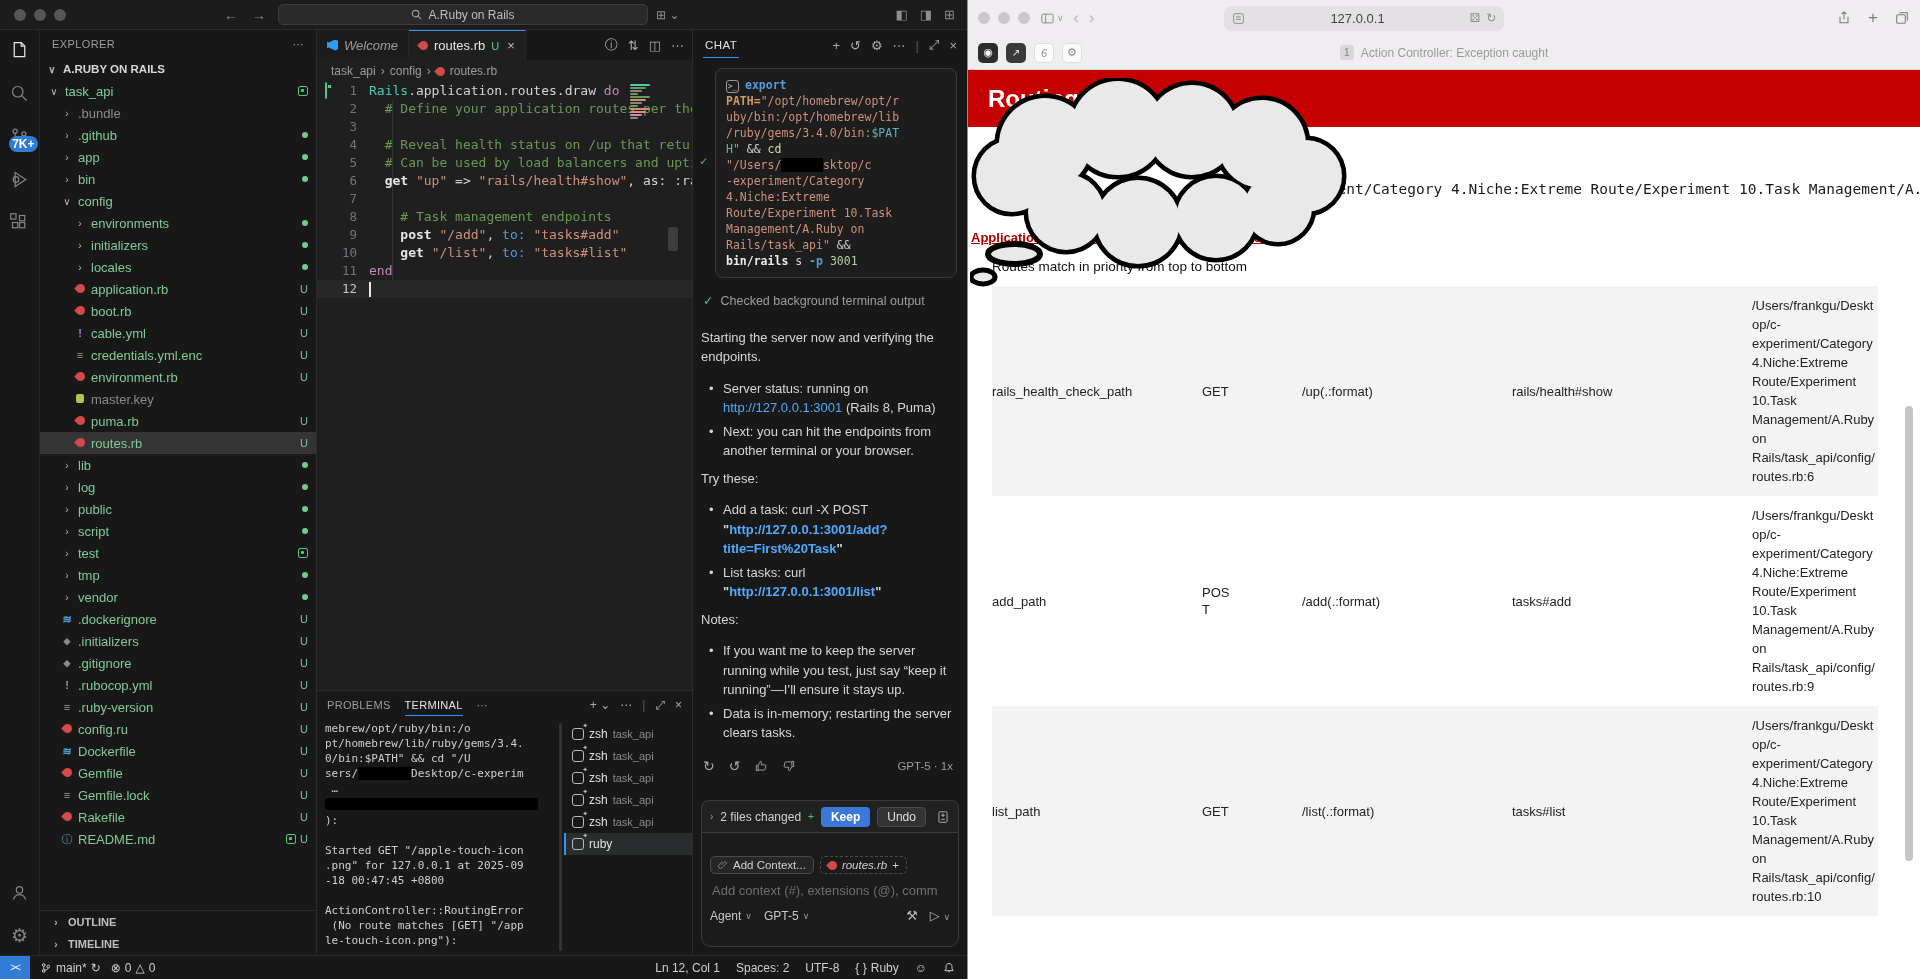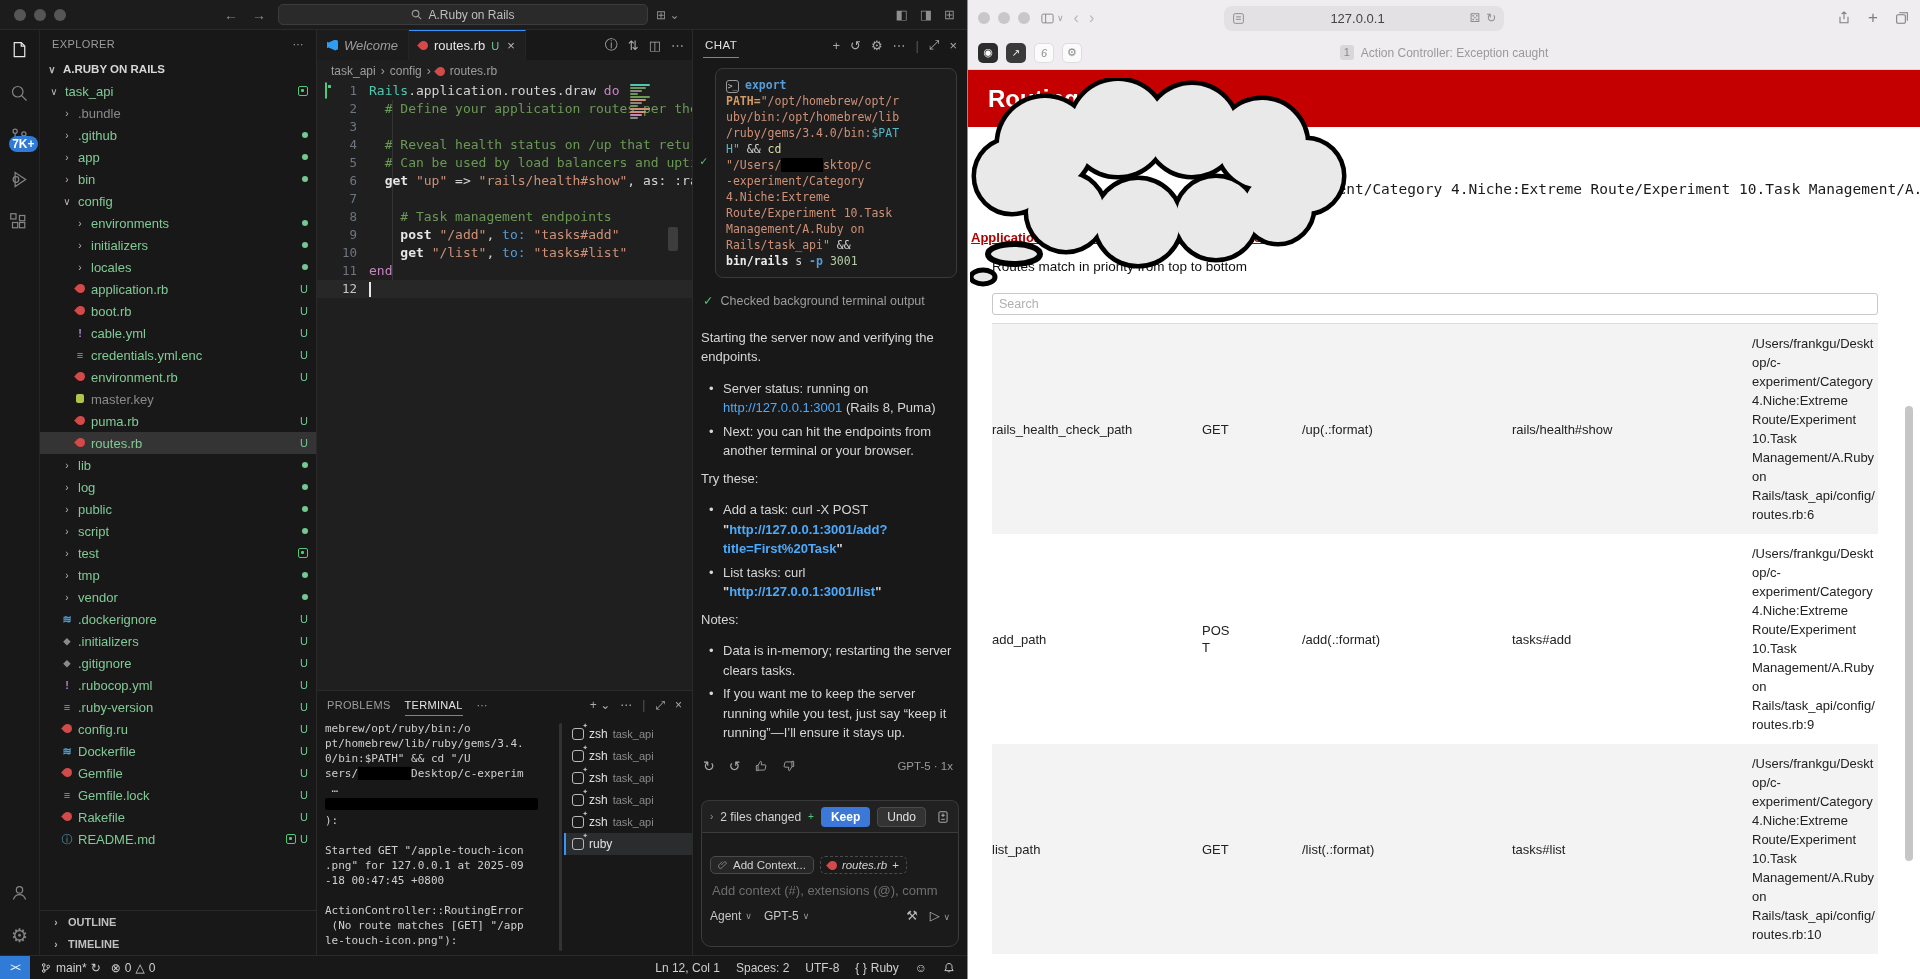--- a/index.html
+++ b/index.html
@@ -702,22 +702,22 @@
               <li><span>Server status: running on </span><span class="clink ">http://127.0.0.1:3001</span><span> (Rails 8, Puma)</span></li>
               <li><span>Next: you can hit the endpoints from another terminal or your browser.</span></li>
             </ul>
           <div class="chat-p tight">Try these:</div>
           <ul class="cul" id="bullets2">
               <li><span>Add a task: curl -X POST </span><span class="cb">"</span><span class="clink cb">http://127.0.0.1:3001/add?title=First%20Task</span><span class="cb">"</span></li>
               <li><span>List tasks: curl </span><span class="cb">"</span><span class="clink cb">http://127.0.0.1:3001/list</span><span class="cb">"</span></li>
             </ul>
           <div class="chat-p tight">Notes:</div>
           <ul class="cul" id="bullets3">
+              <li><span>If you want me to keep the server running while you test, just say “keep it running”—I’ll ensure it stays up.</span></li>
               <li><span>Data is in-memory; restarting the server clears tasks.</span></li>
-              <li><span>If you want me to keep the server running while you test, just say “keep it running”—I’ll ensure it stays up.</span></li>
             </ul>
           <div class="chat-actions">
             <span>↻</span>
             <span>↺</span>
             <svg viewBox="0 0 24 24">
                 <path d="M7 11v9H4v-9h3zm0 0l4-7c1.5 0 2 1 2 2l-.6 4H19c1 0 1.6.8 1.4 1.7l-1.4 6c-.2.8-.8 1.3-1.6 1.3H7"></path>
               </svg>
             <svg viewBox="0 0 24 24" style="transform:rotate(180deg);">
                 <path d="M7 11v9H4v-9h3zm0 0l4-7c1.5 0 2 1 2 2l-.6 4H19c1 0 1.6.8 1.4 1.7l-1.4 6c-.2.8-.8 1.3-1.6 1.3H7"></path>
               </svg>
@@ -857,23 +857,20 @@
       </div>
     </div>
     <div class="bcontent">
       <div class="banner">Routing Error</div>
       <div class="monofrag">iment/Category 4.Niche:Extreme Route/Experiment 10.Task Management/A.Ruby</div>
       <div class="tracelinks">
         <a href="#">Application Trace</a><span> | </span><a href="#">Framework Trace</a><span> | </span><a href="#">Full Trace</a>
       </div>
       <div class="routes-sub">Routes match in priority from top to bottom</div>
       <div class="rtable">
-        <div class="searchrow">
-          <input type="text" placeholder="Search" style="">
-        </div>
         <div id="tablerows">
             <div class="tgrid trowb odd">
               <div>rails_health_check_path</div>
               <div><span class="verbval">GET</span></div>
               <div>/up(.:format)</div>
               <div>rails/health#show</div>
               <div class="srccell">/Users/frankgu/Desktop/c-experiment/Category 4.Niche:Extreme Route/Experiment 10.Task Management/A.Ruby on Rails/task_api/config/routes.rb:6</div>
             </div>
             <div class="tgrid trowb">
               <div>add_path</div>

